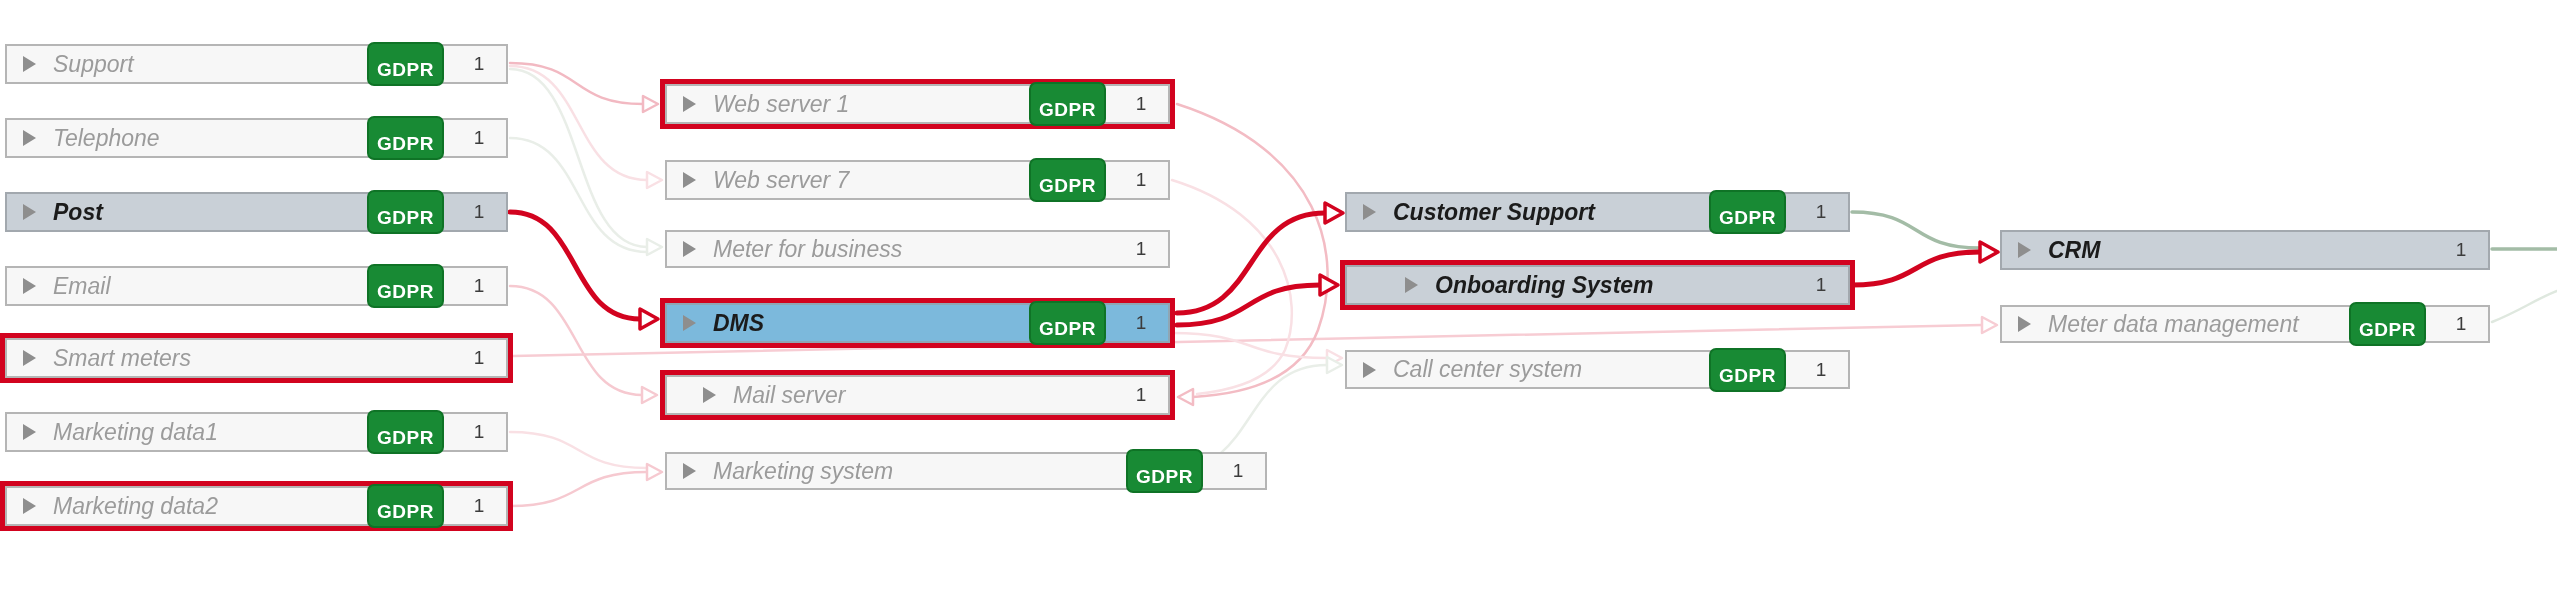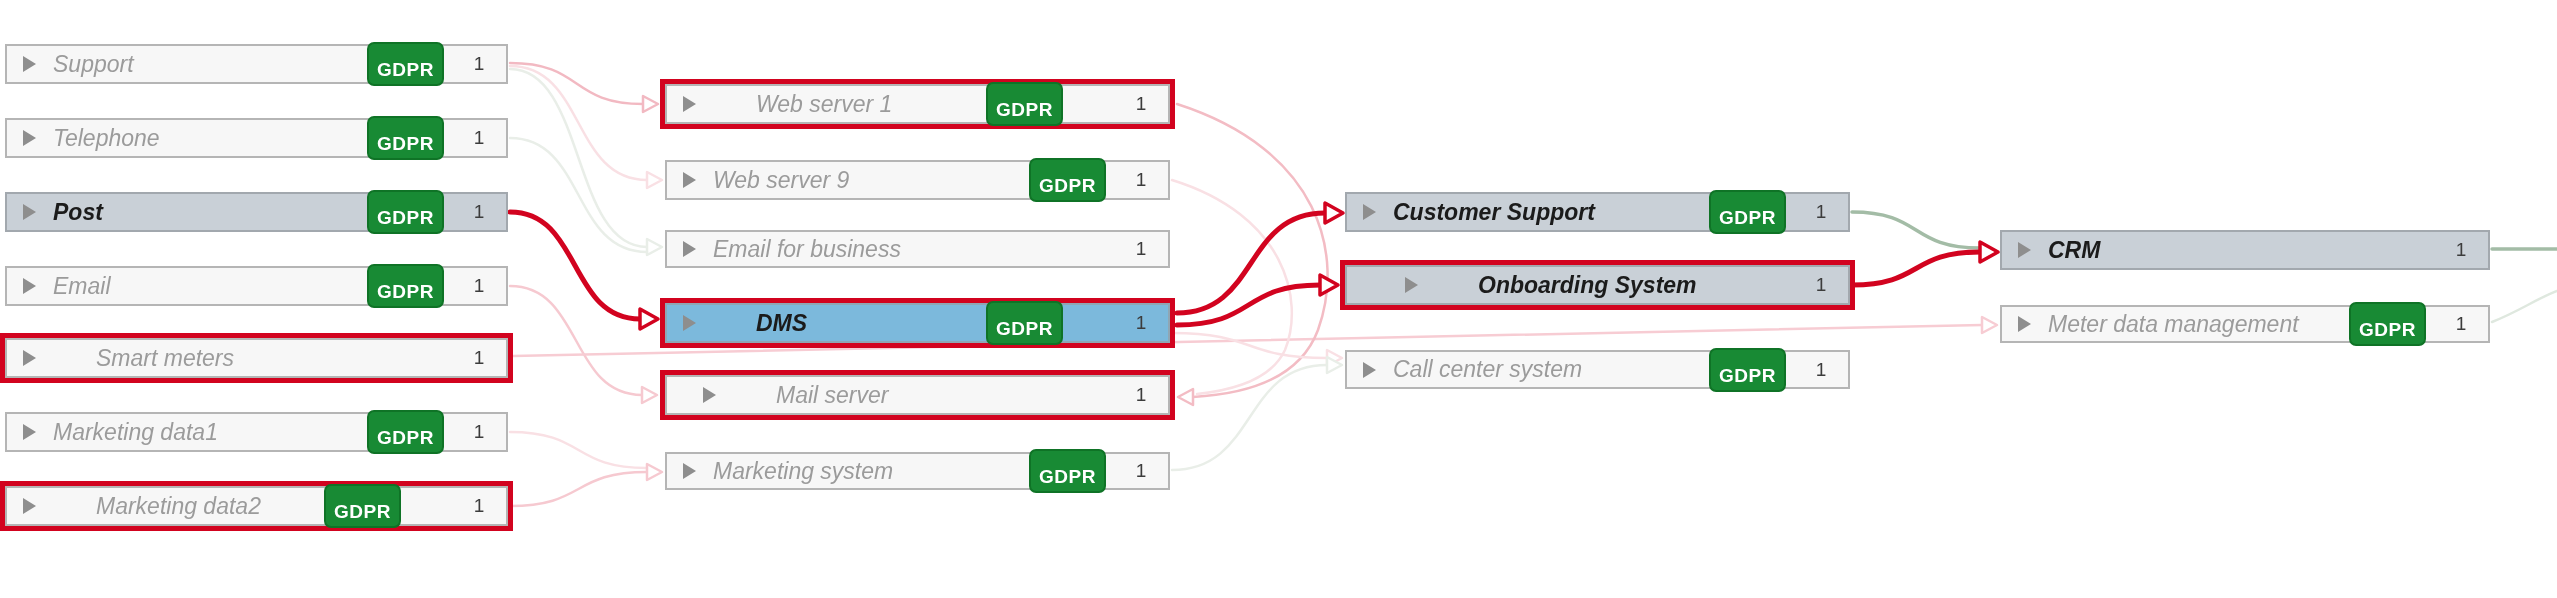--- a/index.html
+++ b/index.html
@@ -16,21 +16,21 @@
     z-index:1;
     display:flex;
     align-items:center;
     box-sizing:border-box;
     background:#f7f7f7;
     border:2px solid #b5b5b5;
     cursor:pointer;
   }
   .node.selected{background:#c9d0d7;border-color:#a2a8ae;}
   .node.dms{background:#7cb9dc;border-color:#8fa6b4;}
-  .node.redout{box-shadow:0 0 0 5px #d2031f;gap:43px;}
+  .node.redout{box-shadow:0 0 0 5px #d2031f;}
   .tri{
     width:0;height:0;
     border-left:13px solid #8e8e8e;
     border-top:8px solid transparent;
     border-bottom:8px solid transparent;
     margin-left:16px;
     margin-right:17px;
     flex:none;
   }
   .lbl{
@@ -146,41 +146,41 @@
       <span class="cnt">1</span>
     </div>
     <div class="node redout" style="left: 665px; top: 84px; width: 505px; height: 40px;">
       <span class="tri"></span>
       <span class="lbl">Web server 1</span>
       <span class="badge">GDPR</span>
       <span class="cnt">1</span>
     </div>
     <div class="node" style="left: 665px; top: 160px; width: 505px; height: 40px;">
       <span class="tri"></span>
-      <span class="lbl">Web server 9</span>
+      <span class="lbl">Web server 7</span>
       <span class="badge">GDPR</span>
       <span class="cnt">1</span>
     </div>
     <div class="node" style="left: 665px; top: 230px; width: 505px; height: 38px;">
       <span class="tri"></span>
-      <span class="lbl">Email for business</span>
+      <span class="lbl">Meter for business</span>
       <span class="cnt">1</span>
     </div>
     <div class="node dms darktext redout" style="left: 665px; top: 303px; width: 505px; height: 40px;">
       <span class="tri"></span>
       <span class="lbl">DMS</span>
       <span class="badge">GDPR</span>
       <span class="cnt">1</span>
     </div>
     <div class="node redout" style="left: 665px; top: 375px; width: 505px; height: 40px; padding-left: 20px;">
       <span class="tri"></span>
       <span class="lbl">Mail server</span>
       <span class="cnt">1</span>
     </div>
-    <div class="node" style="left: 665px; top: 452px; width: 505px; height: 38px; justify-content: center;">
+    <div class="node" style="left: 665px; top: 452px; width: 602px; height: 38px; justify-content: center;">
       <span class="tri"></span>
       <span class="lbl">Marketing system</span>
       <span class="badge">GDPR</span>
       <span class="cnt">1</span>
     </div>
     <div class="node selected darktext" style="left: 1345px; top: 192px; width: 505px; height: 40px;">
       <span class="tri"></span>
       <span class="lbl">Customer Support</span>
       <span class="badge">GDPR</span>
       <span class="cnt">1</span>

